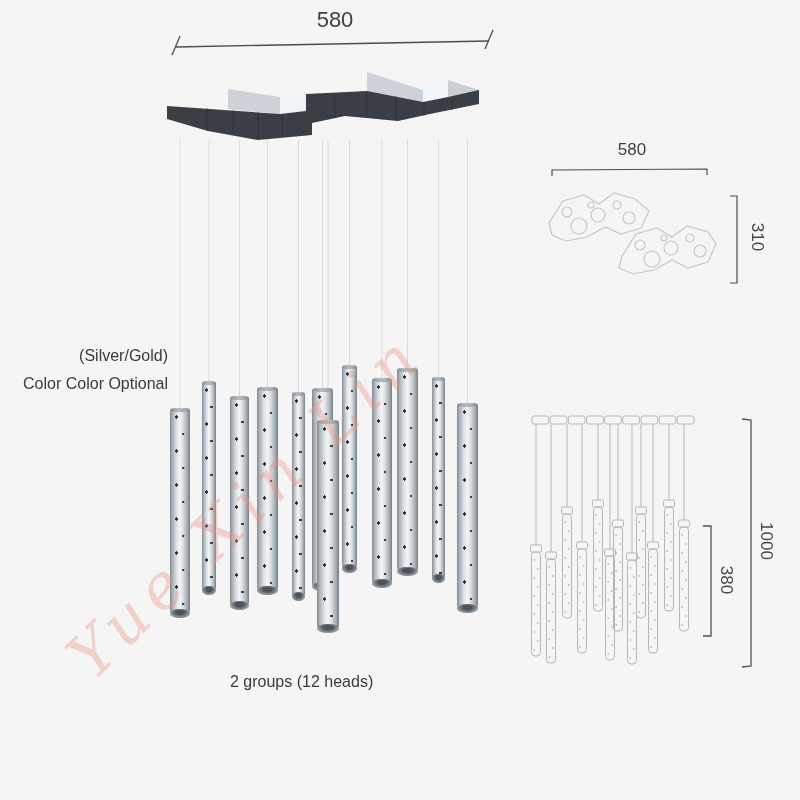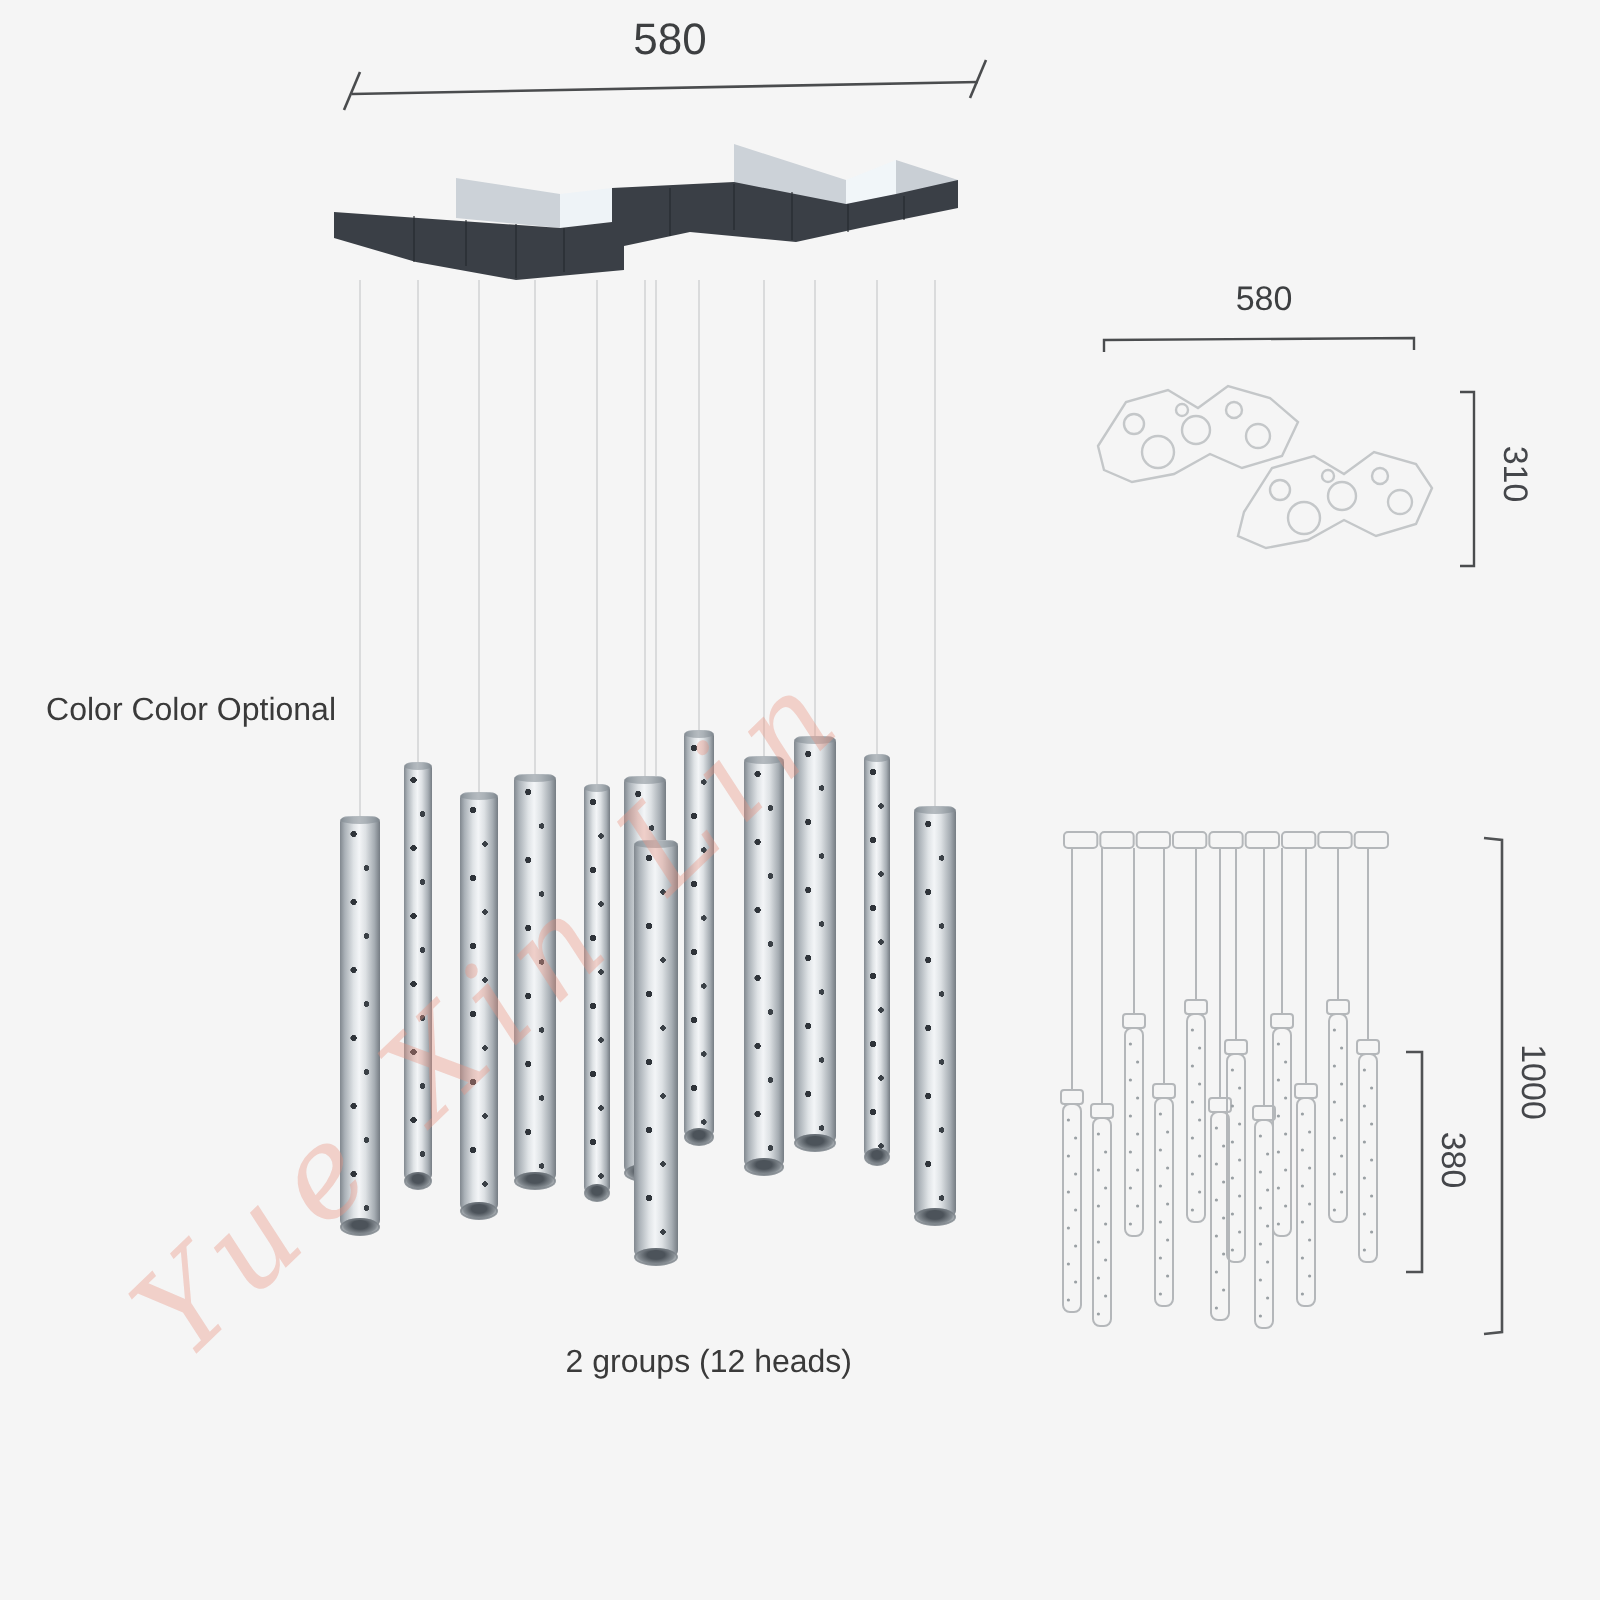--- a/index.html
+++ b/index.html
@@ -18,21 +18,21 @@
     color:rgba(233,148,130,0.38);pointer-events:none;
   }
   .txt{position:absolute;z-index:4;}
   #dim-top-label{left:300px;top:7px;width:70px;text-align:center;font-size:22px;color:#3d3f41;}
   #finish-note{left:8px;top:342px;width:160px;text-align:right;font-size:16px;line-height:28px;color:#3a3a3a;}
   #plan-width-label{left:597px;top:140px;width:70px;text-align:center;font-size:17px;color:#3d3f41;}
   .rot{transform:rotate(90deg);transform-origin:center;text-align:center;font-size:17px;color:#44464a;}
   #plan-depth-label{left:734px;top:227px;width:46px;}
   #drop-label{left:739px;top:531px;width:54px;}
   #tube-len-label{left:704px;top:570px;width:44px;}
-  #group-note{left:230px;top:673px;width:196px;text-align:right;font-size:16px;color:#3a3a3a;}
+  #group-note{left:230px;top:673px;width:196px;text-align:left;font-size:16px;color:#3a3a3a;}
 
   .tube{
     position:absolute;
     border-radius:4px 4px 7px 7px / 3px 3px 5px 5px;
     background-image:
       radial-gradient(1.6px 1.6px at 34% 9px, #2f343a 97%, rgba(0,0,0,0) 100%),
       radial-gradient(1.4px 1.4px at 66% 26px, #3a4046 97%, rgba(0,0,0,0) 100%),
       linear-gradient(90deg,#81888f 0%,#aab1b7 12%,#dfe3e6 34%,#f3f5f7 48%,#dde1e4 64%,#a6adb3 86%,#757c83 100%);
     background-size:100% 34px,100% 34px,100% 100%;
     background-repeat:repeat-y,repeat-y,no-repeat;
@@ -346,20 +346,21 @@
       <div class="tube" style="left: 317px; top: 420px; width: 22px; height: 210px;"></div>
       <div class="tube" style="left: 432px; top: 377px; width: 13px; height: 203px;"></div>
       <div class="tube" style="left: 457px; top: 403px; width: 21px; height: 207px;"></div>
     </div>
 
   <div id="watermark">Yue Xin Lin</div>
 
   <div class="txt" id="dim-top-label">580</div>
 
   <div class="txt" id="finish-note">
+    <div>(Silver/Gold)</div>
     <div>Color Color Optional</div>
   </div>
 
   <div class="txt" id="plan-width-label">580</div>
   <div class="txt rot" id="plan-depth-label">310</div>
   <div class="txt rot" id="drop-label">1000</div>
   <div class="txt rot" id="tube-len-label">380</div>
   <div class="txt" id="group-note">2 groups (12 heads)</div>
 
 </div>

